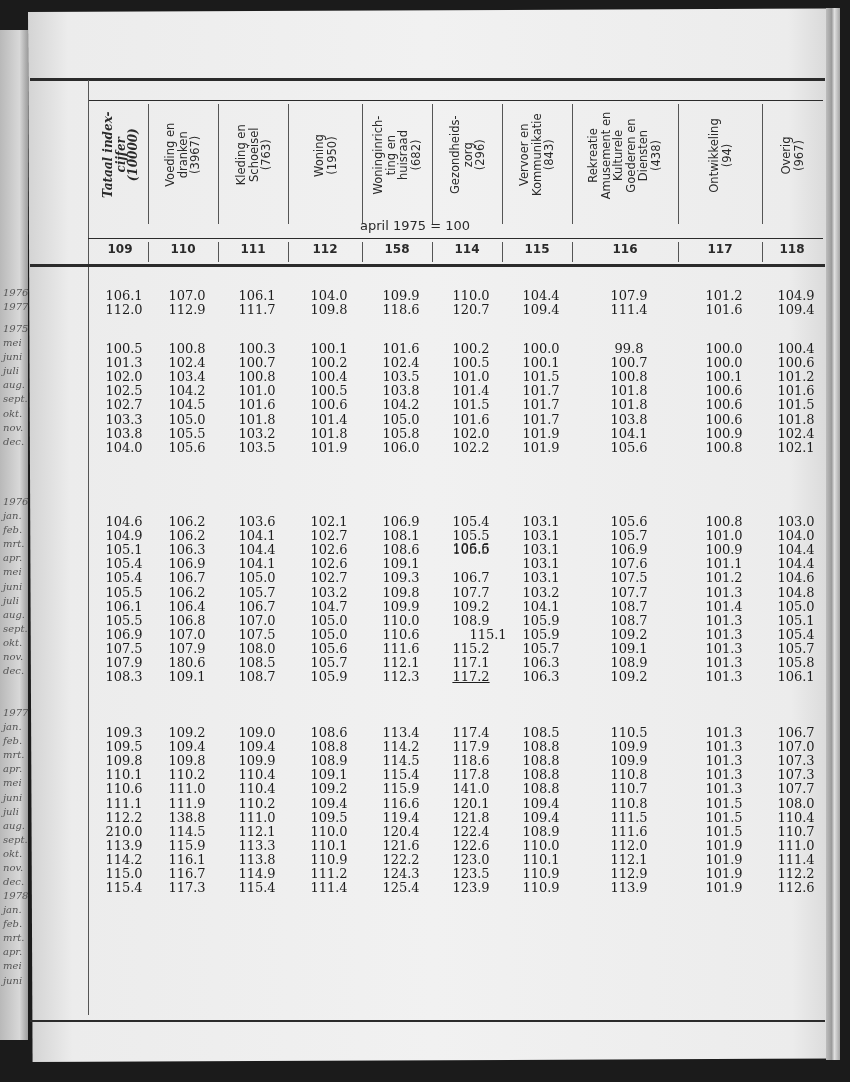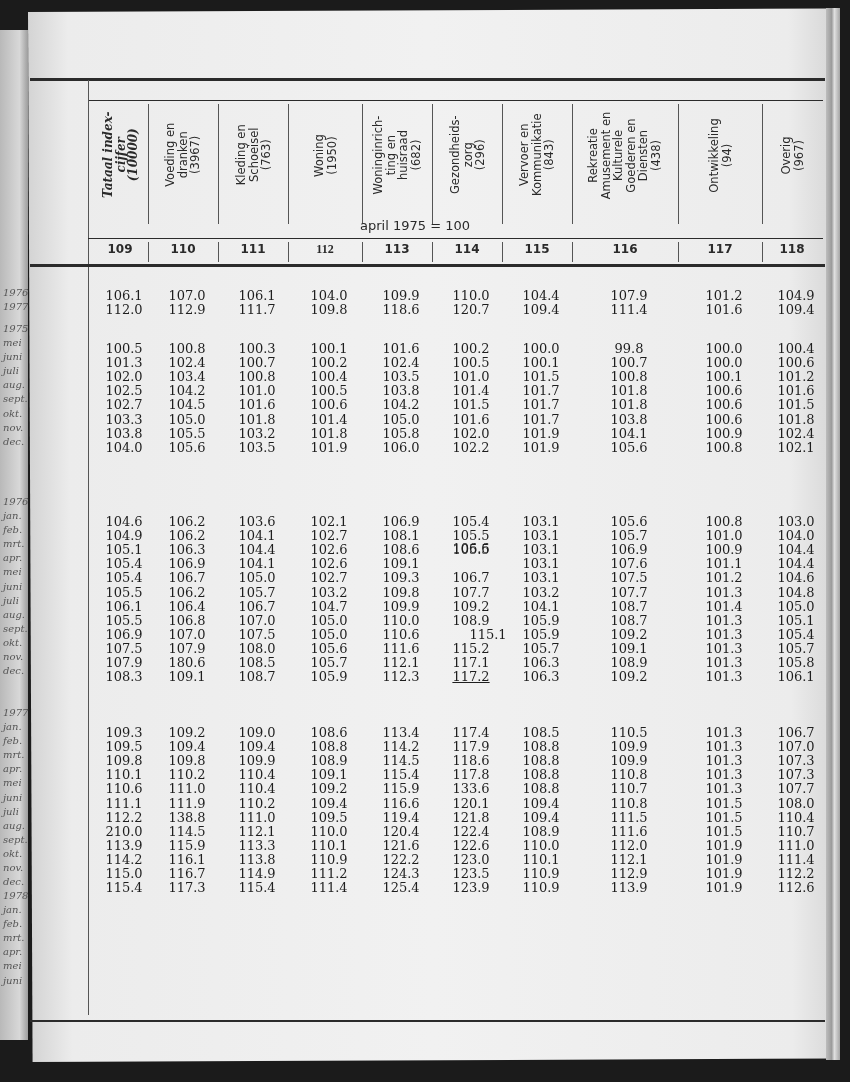--- a/index.html
+++ b/index.html
@@ -98,30 +98,30 @@
 (763)</div>
     </div>
     <div class="vline" style="left: 218px; top: 104px; height: 120px;"></div>
     <div class="col-num" style="left: 223px;">111</div>
     <div class="vline" style="left: 218px; top: 242px; height: 20px;"></div>
     <div class="col-head" style="left: 288px; width: 74px;">
       <div class="rot">Woning
 (1950)</div>
     </div>
     <div class="vline" style="left: 288px; top: 104px; height: 120px;"></div>
-    <div class="col-num" style="left: 295px; font-family: Liberation Serif, serif;">112</div>
+    <div class="col-num" style="left: 295px;">112</div>
     <div class="vline" style="left: 288px; top: 242px; height: 20px;"></div>
     <div class="col-head" style="left: 362px; width: 70px;">
       <div class="rot">Woninginrich-
 ting en
 huisraad
 (682)</div>
     </div>
     <div class="vline" style="left: 362px; top: 104px; height: 120px;"></div>
-    <div class="col-num" style="left: 367px;">113</div>
+    <div class="col-num" style="left: 367px;">158</div>
     <div class="vline" style="left: 362px; top: 242px; height: 20px;"></div>
     <div class="col-head" style="left: 432px; width: 70px;">
       <div class="rot">Gezondheids-
 zorg
 (296)</div>
     </div>
     <div class="vline" style="left: 432px; top: 104px; height: 120px;"></div>
     <div class="col-num" style="left: 437px;">114</div>
     <div class="vline" style="left: 432px; top: 242px; height: 20px;"></div>
     <div class="col-head" style="left: 502px; width: 70px;">
@@ -448,21 +448,21 @@
     <div class="cell" style="left: 511px; top: 767.3px;">108.8</div>
     <div class="cell" style="left: 599px; top: 767.3px;">110.8</div>
     <div class="cell" style="left: 694px; top: 767.3px;">101.3</div>
     <div class="cell" style="left: 766px; top: 767.3px;">107.3</div>
     <div class="row-label" style="top: 777.4px;">mei</div>
     <div class="cell" style="left: 94px; top: 781.4px;">110.6</div>
     <div class="cell" style="left: 157px; top: 781.4px;">111.0</div>
     <div class="cell" style="left: 227px; top: 781.4px;">110.4</div>
     <div class="cell" style="left: 299px; top: 781.4px;">109.2</div>
     <div class="cell" style="left: 371px; top: 781.4px;">115.9</div>
-    <div class="cell" style="left: 441px; top: 781.4px;">133.6</div>
+    <div class="cell" style="left: 441px; top: 781.4px;">141.0</div>
     <div class="cell" style="left: 511px; top: 781.4px;">108.8</div>
     <div class="cell" style="left: 599px; top: 781.4px;">110.7</div>
     <div class="cell" style="left: 694px; top: 781.4px;">101.3</div>
     <div class="cell" style="left: 766px; top: 781.4px;">107.7</div>
     <div class="row-label" style="top: 791.5px;">juni</div>
     <div class="cell" style="left: 94px; top: 795.5px;">111.1</div>
     <div class="cell" style="left: 157px; top: 795.5px;">111.9</div>
     <div class="cell" style="left: 227px; top: 795.5px;">110.2</div>
     <div class="cell" style="left: 299px; top: 795.5px;">109.4</div>
     <div class="cell" style="left: 371px; top: 795.5px;">116.6</div>

